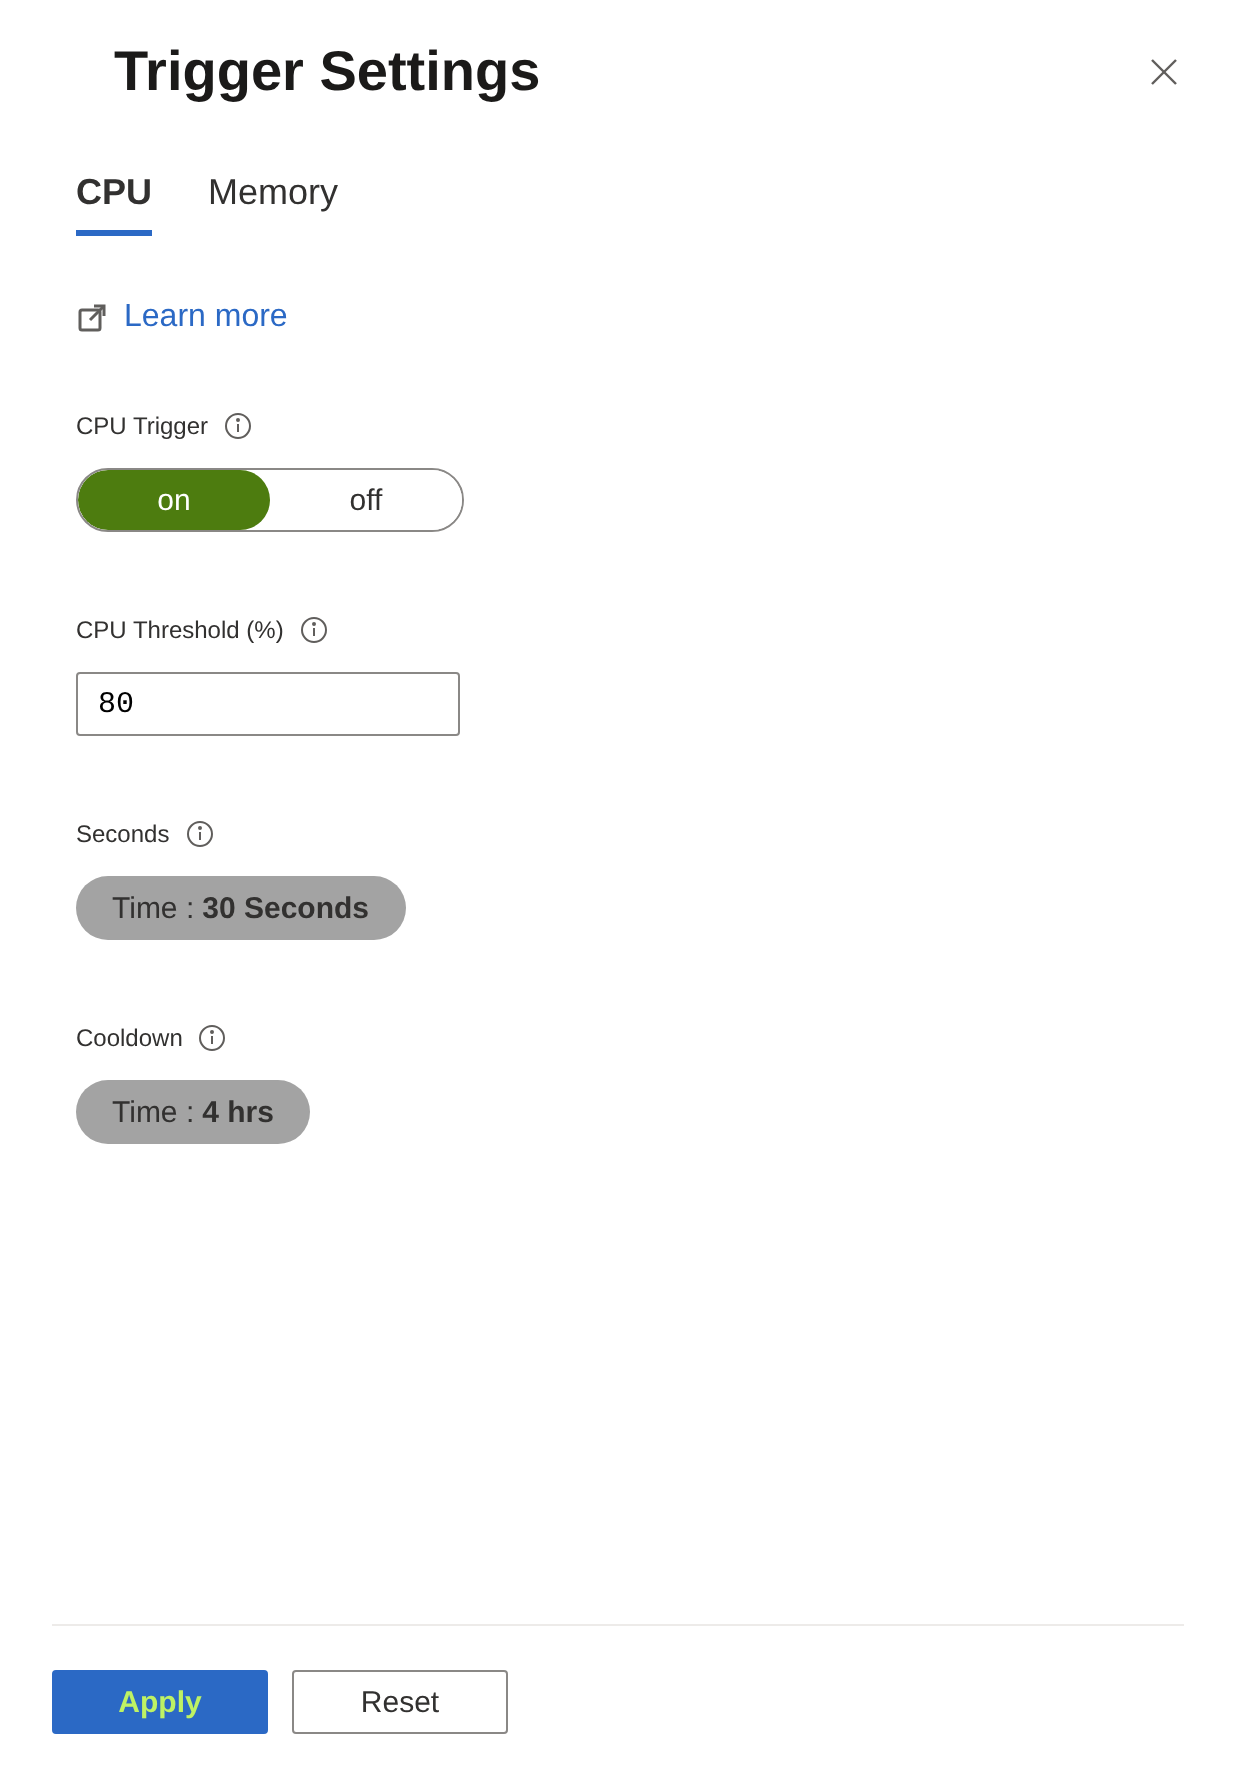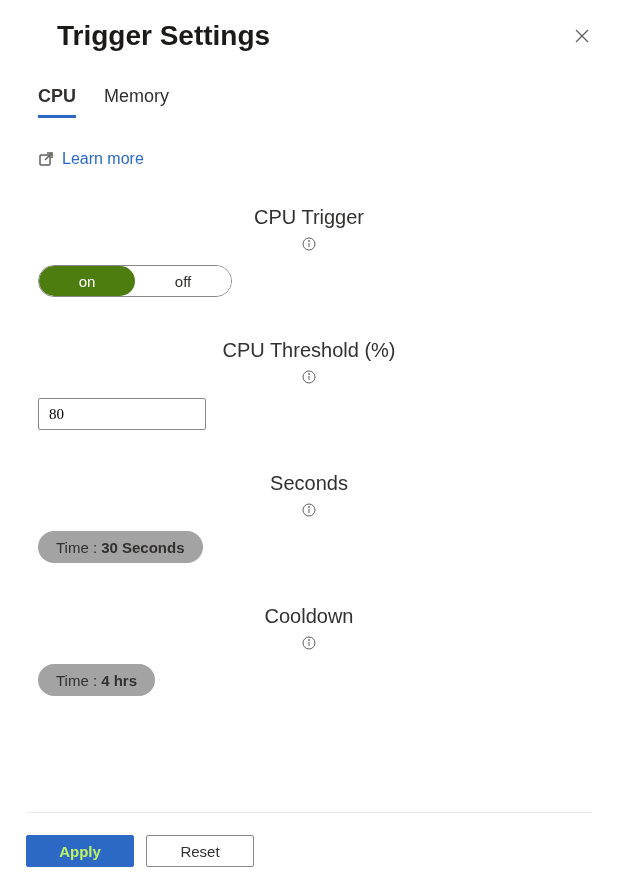--- a/index.html
+++ b/index.html
@@ -74,24 +74,23 @@
       stroke-width: 1.5;
       fill: none;
     }
     .field-group {
       margin-bottom: 42px;
     }
     .field-label {
       display: flex;
       align-items: center;
       gap: 8px;
-      font-size: 20px;
+      font-size: 12px;
       color: #323130;
       margin-bottom: 14px;
-      flex-direction: column;
     }
     .info-icon {
       display: inline-flex;
       width: 14px;
       height: 14px;
     }
     .info-icon svg {
       stroke: #605e5c;
       stroke-width: 1;
       fill: none;
@@ -115,27 +114,27 @@
     .toggle-option.selected {
       background: #4d7c0f;
       color: #ffffff;
       border-radius: 16px;
     }
     .toggle-option:not(.selected) {
       background: #ffffff;
       color: #323130;
     }
     .text-input {
-      width: 168px;
+      width: 192px;
       height: 32px;
       padding: 0 10px;
       border: 1px solid #8a8886;
       border-radius: 2px;
       font-size: 15px;
-      font-family: Liberation Serif, serif;
+      font-family: Liberation Mono, monospace;
     }
     .time-pill {
       display: inline-flex;
       align-items: center;
       background: #a3a3a3;
       border-radius: 16px;
       height: 32px;
       padding: 0 18px;
       font-size: 15px;
       cursor: pointer;

